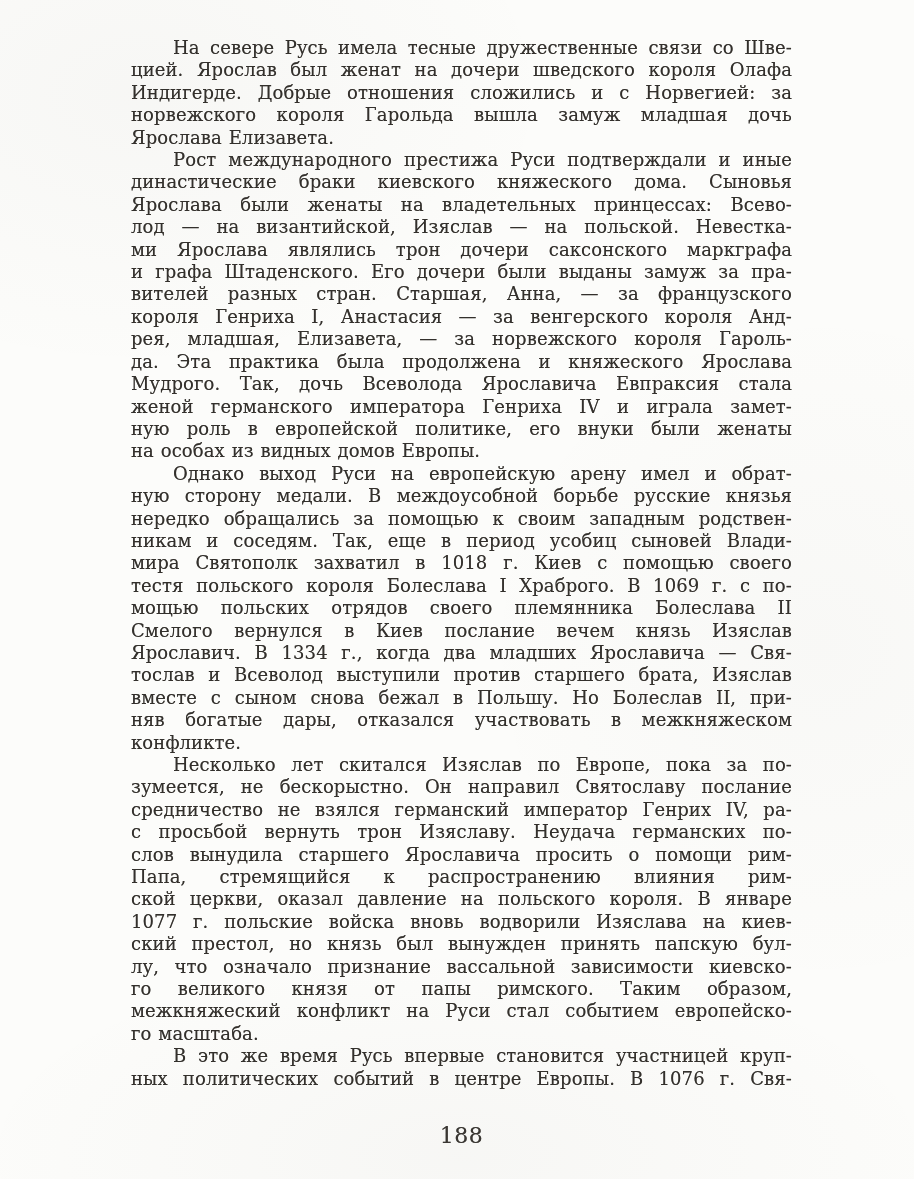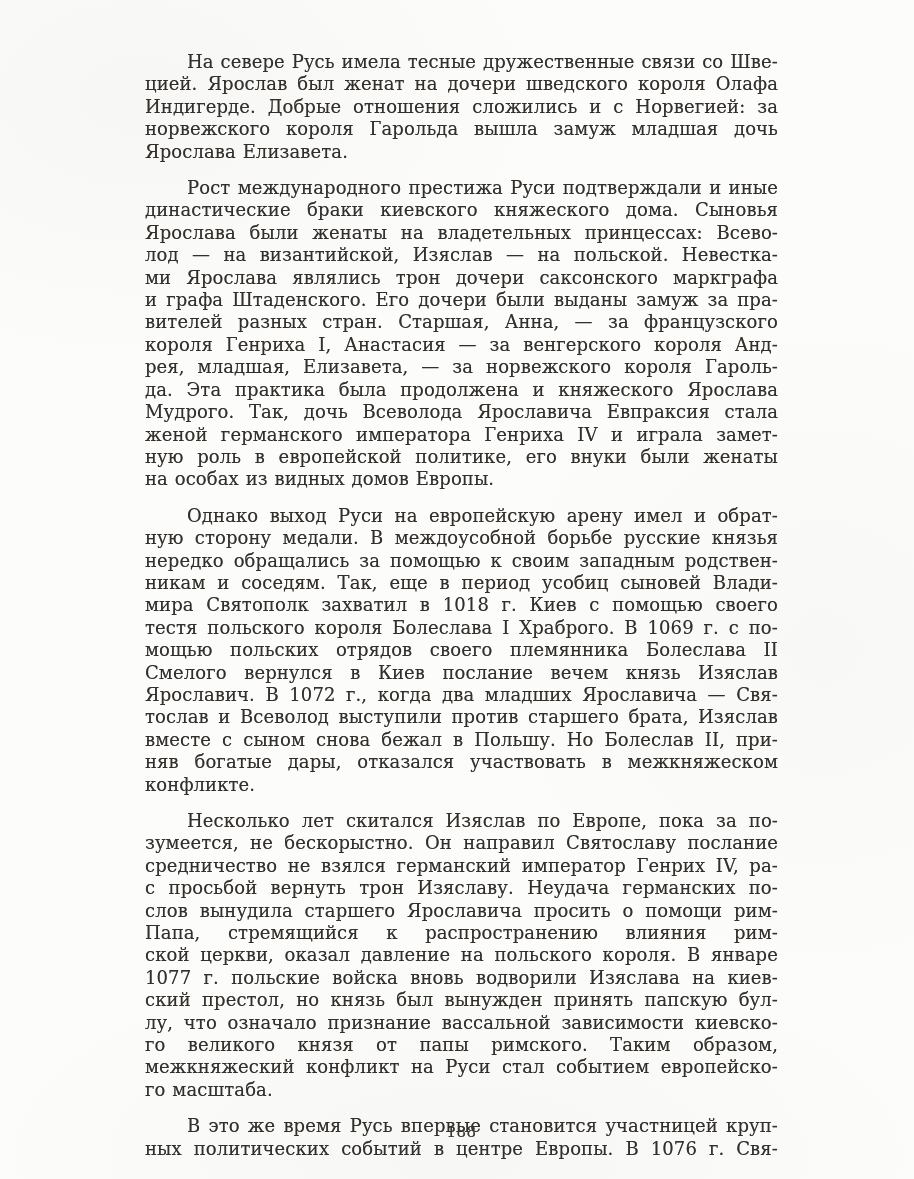--- a/index.html
+++ b/index.html
@@ -20,21 +20,21 @@
     color: #33302c;
     overflow: hidden;
   }
   .text-block {
     position: absolute;
     left: 131px;
     top: 37px;
     width: 661px;
   }
   .para {
-    margin: 14px;
+    margin: 0;
     padding: 0;
   }
   .ln {
     display: block;
     font-size: 18px;
     line-height: 22.4px;
     letter-spacing: 0.1px;
     word-spacing: 1px;
     text-align: justify;
     text-align-last: justify;
@@ -42,21 +42,21 @@
     text-shadow: 0 0 0.5px rgba(60,57,52,0.55);
   }
   .ln.first { text-indent: 42px; }
   .ln.plast { text-align-last: left; }
   .page-number {
     position: absolute;
     left: 131px;
     top: 1123px;
     width: 661px;
     text-align: center;
-    font-size: 15px;
+    font-size: 22px;
     letter-spacing: 0.5px;
     color: #3a3733;
     text-shadow: 0 0 0.5px rgba(60,57,52,0.55);
   }
 </style>
 </head>
 <body>
 
 <div class="page">
   <div class="text-block">
@@ -88,21 +88,21 @@
 
     <p class="para">
       <span class="ln first">Однако выход Руси на европейскую арену имел и обрат-</span>
       <span class="ln">ную сторону медали. В междоусобной борьбе русские князья</span>
       <span class="ln">нередко обращались за помощью к своим западным родствен-</span>
       <span class="ln">никам и соседям. Так, еще в период усобиц сыновей Влади-</span>
       <span class="ln">мира Святополк захватил в 1018 г. Киев с помощью своего</span>
       <span class="ln">тестя польского короля Болеслава I Храброго. В 1069 г. с по-</span>
       <span class="ln">мощью польских отрядов своего племянника Болеслава II</span>
       <span class="ln">Смелого вернулся в Киев послание вечем князь Изяслав</span>
-      <span class="ln">Ярославич. В 1072 г., когда два младших Ярославича — Свя-</span>
+      <span class="ln">Ярославич. В 1334 г., когда два младших Ярославича — Свя-</span>
       <span class="ln">тослав и Всеволод выступили против старшего брата, Изяслав</span>
       <span class="ln">вместе с сыном снова бежал в Польшу. Но Болеслав II, при-</span>
       <span class="ln">няв богатые дары, отказался участвовать в межкняжеском</span>
       <span class="ln plast">конфликте.</span>
     </p>
 
     <p class="para">
       <span class="ln first">Несколько лет скитался Изяслав по Европе, пока за по-</span>
       <span class="ln">зумеется, не бескорыстно. Он направил Святославу послание</span>
       <span class="ln">средничество не взялся германский император Генрих IV, ра-</span>

